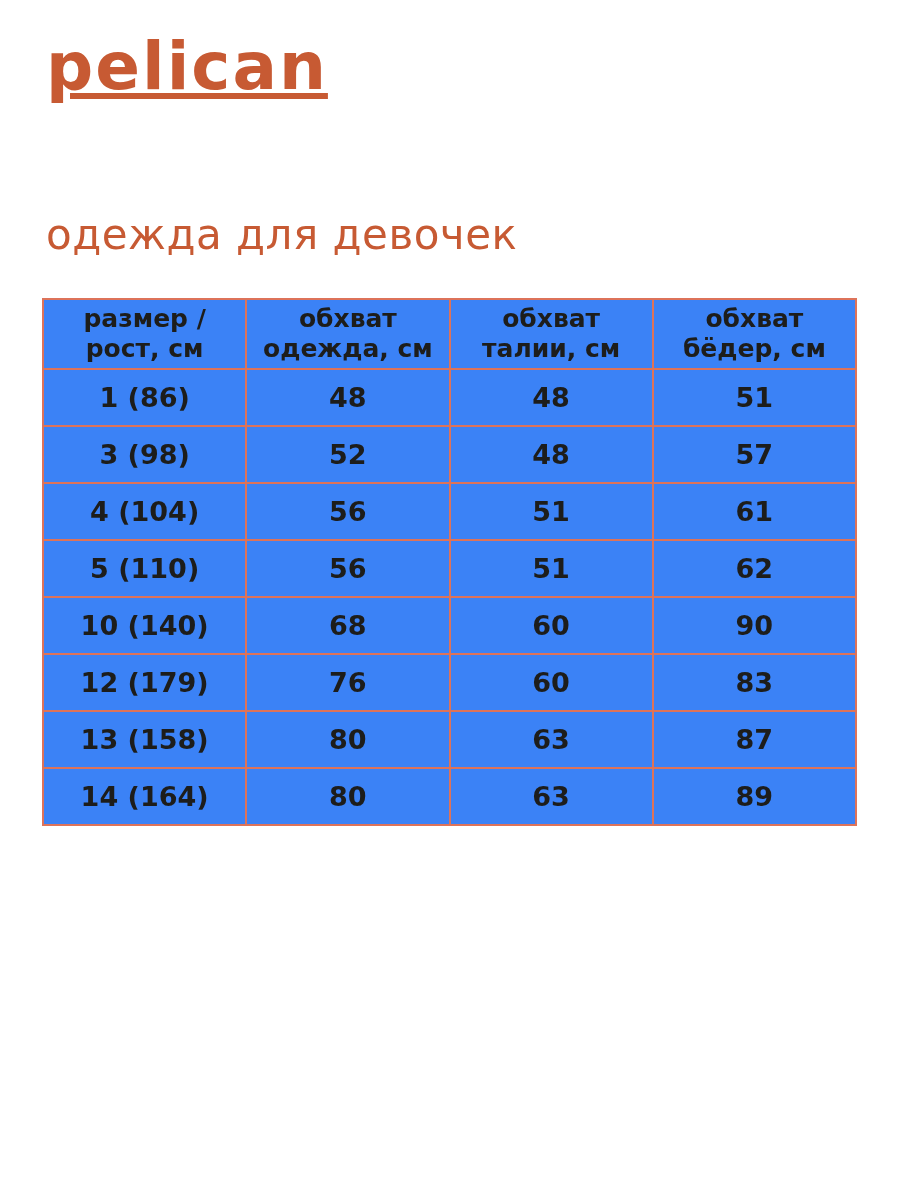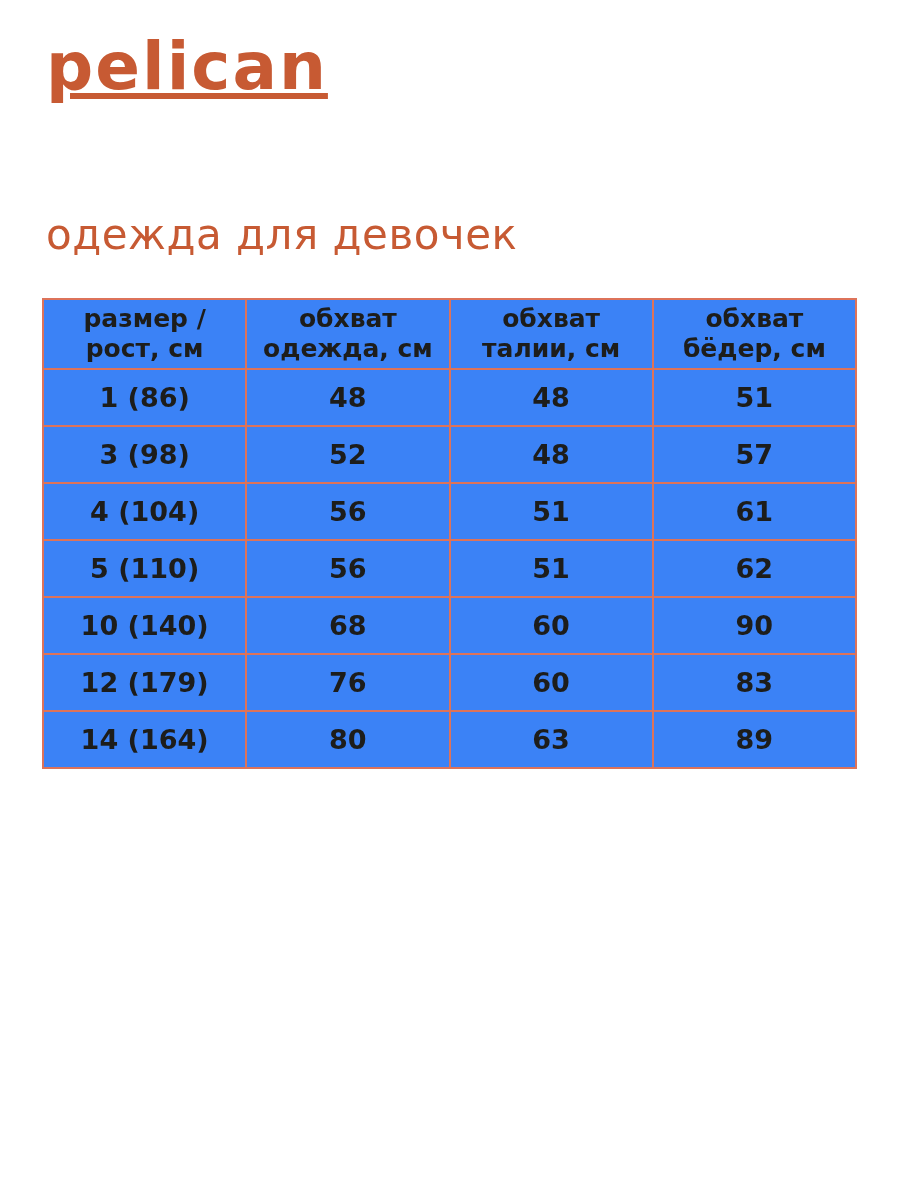--- a/index.html
+++ b/index.html
@@ -145,20 +145,26 @@
   </tr>
 
 
   <tr>
     <td>12 (179)</td>
     <td>76</td>
     <td>60</td>
     <td>83</td>
   </tr>
 
+  <tr>
+    <td>13 (158)</td>
+    <td>80</td>
+    <td>63</td>
+    <td>87</td>
+  </tr>
 
   <tr>
     <td>14 (164)</td>
     <td>80</td>
     <td>63</td>
     <td>89</td>
   </tr>
 </tbody>
   </table>
 

